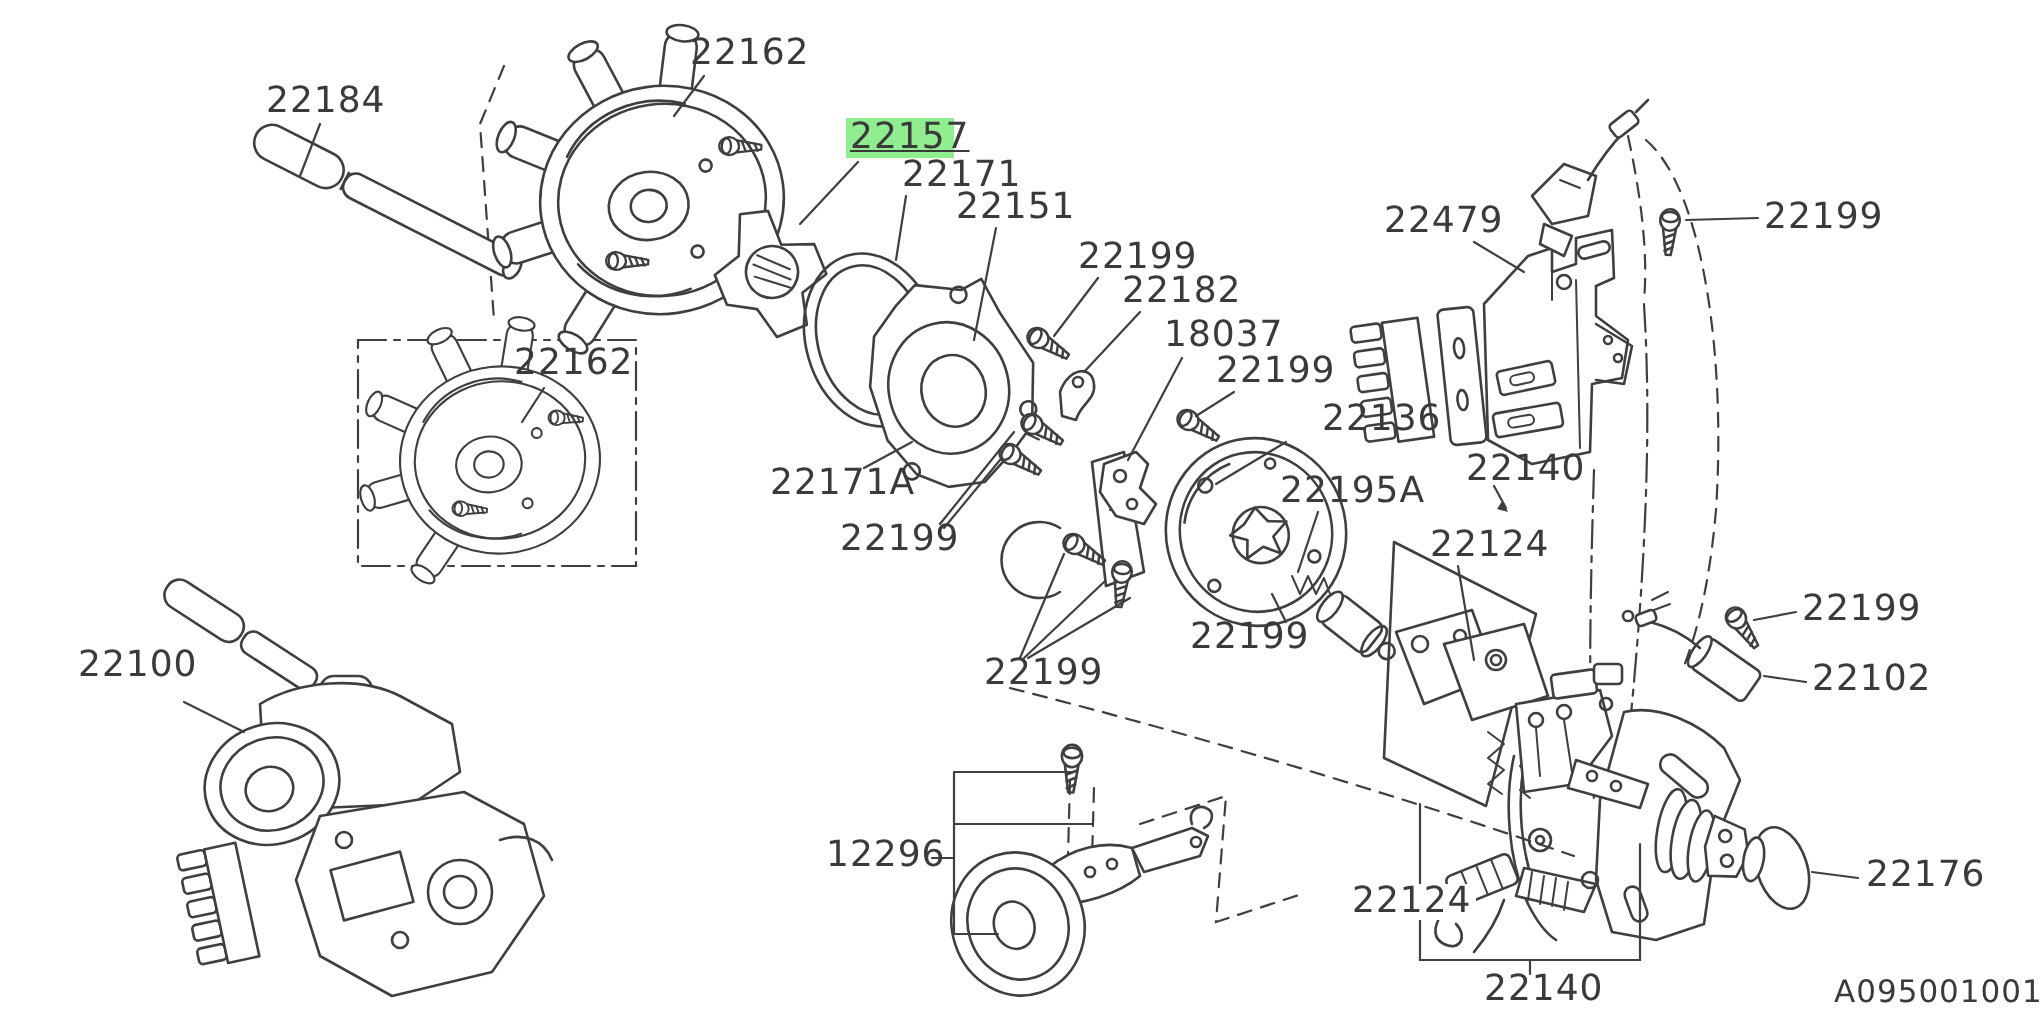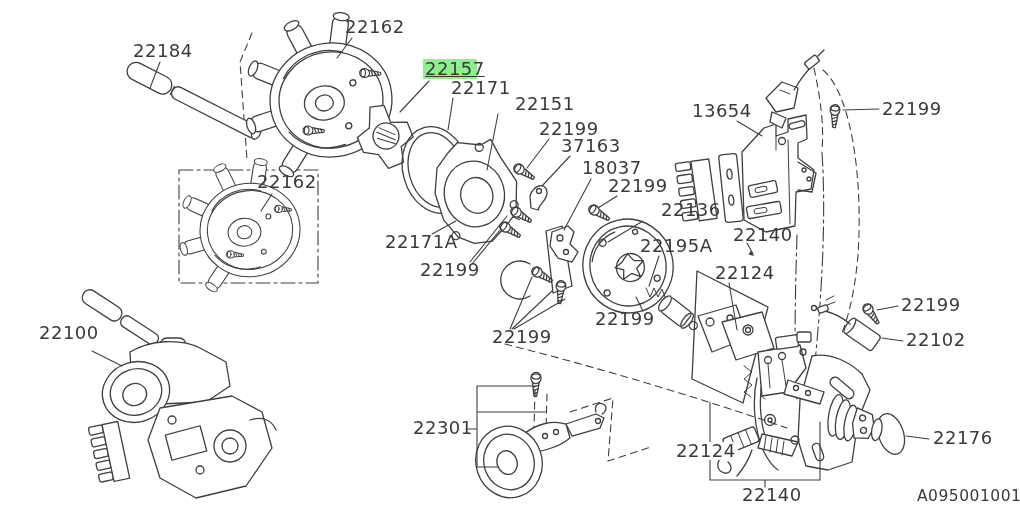--- a/index.html
+++ b/index.html
@@ -347,38 +347,38 @@
     <path class="ldr" d="M 903,341 L 882,338"></path>
     <path class="ldr" d="M 929,439 L 906,436"></path>
     <path class="ldr" d="M 92,351 L 122,366"></path>
   </g>
 </svg>
 
 <div class="lbl" style="left:133px;top:42px">22184</div>
 <div class="lbl" style="left:345px;top:18px">22162</div>
 <div class="lbl hl" style="left:425px;top:60px">22157</div>
 <div class="lbl" style="left:451px;top:79px">22171</div>
-<div class="lbl" style="left:515px;top:95px">22151</div>
+<div class="lbl" style="left:478px;top:95px">22151</div>
 <div class="lbl" style="left:539px;top:120px">22199</div>
-<div class="lbl" style="left:561px;top:137px">37163</div>
+<div class="lbl" style="left:561px;top:137px">22182</div>
 <div class="lbl" style="left:582px;top:159px">18037</div>
 <div class="lbl" style="left:608px;top:177px">22199</div>
 <div class="lbl" style="left:661px;top:201px">22136</div>
 <div class="lbl" style="left:640px;top:237px">22195A</div>
-<div class="lbl" style="left:692px;top:102px">13654</div>
+<div class="lbl" style="left:692px;top:102px">22479</div>
 <div class="lbl" style="left:882px;top:100px">22199</div>
 <div class="lbl" style="left:733px;top:226px">22140</div>
 <div class="lbl" style="left:715px;top:264px">22124</div>
 <div class="lbl" style="left:595px;top:310px">22199</div>
 <div class="lbl" style="left:492px;top:328px">22199</div>
 <div class="lbl" style="left:420px;top:261px">22199</div>
 <div class="lbl" style="left:385px;top:233px">22171A</div>
 <div class="lbl" style="left:257px;top:173px">22162</div>
 <div class="lbl" style="left:901px;top:296px">22199</div>
 <div class="lbl" style="left:906px;top:331px">22102</div>
 <div class="lbl" style="left:933px;top:429px">22176</div>
 <div class="lbl" style="left:39px;top:324px">22100</div>
-<div class="lbl" style="left:413px;top:419px">22301</div>
+<div class="lbl" style="left:413px;top:419px">12296</div>
 <div class="lbl wbg" style="left:676px;top:442px">22124</div>
 <div class="lbl" style="left:742px;top:486px">22140</div>
 <div class="code" style="left:917px;top:489px">A095001001</div>
 
 </div>
 
 </body></html>

